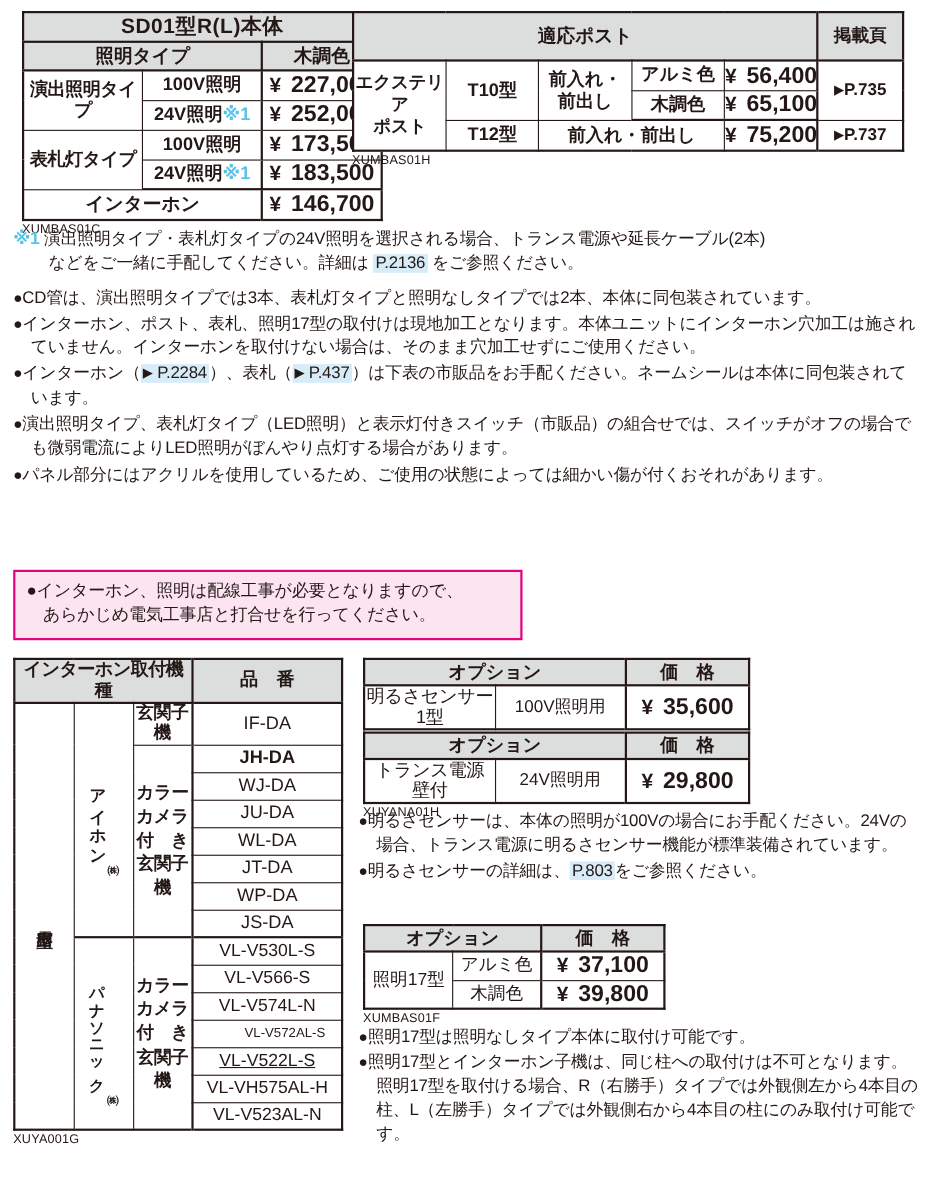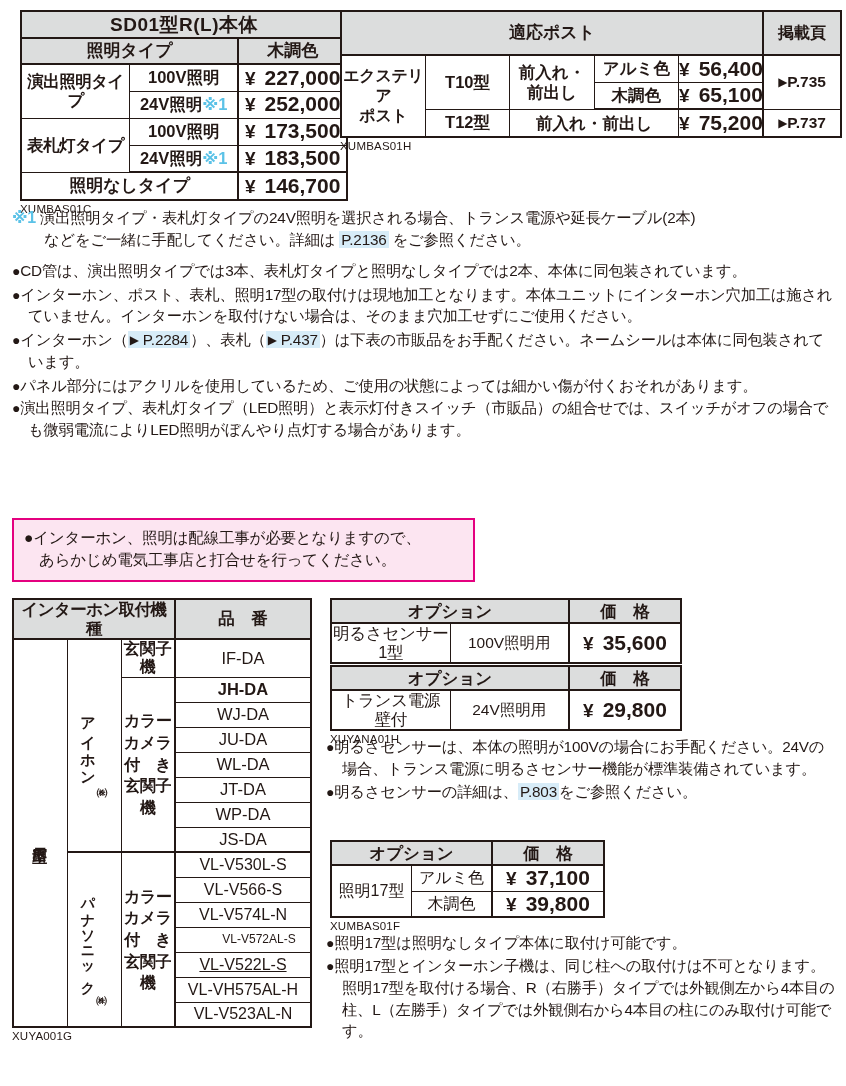--- a/index.html
+++ b/index.html
@@ -141,31 +141,31 @@
     <tr>
       <td class="thick-r thick-b" style="height:27px; font-size:16.5px;">
         <span>24V照明</span><span class="aster">※1</span>
       </td>
       <td class="price pricecell thick-b">
         <span class="yen">¥</span><span>183,500</span>
       </td>
     </tr>
 
     <tr>
-      <td class="thick-r" colspan="2" style="height:28px; font-size:17px;">照明なしタイプ</td>
+      <td class="thick-r" colspan="2" style="height:28px; font-size:17px;">インターホン</td>
       <td class="price pricecell">
         <span class="yen">¥</span><span>146,700</span>
       </td>
     </tr>
   </tbody>
     </table>
   <div class="code" style="margin-top:2px;">XUMBAS01C</div>
 </div>
 
-<div class="abs" style="left:340px; top:10px;">
+<div class="abs" style="left:320px; top:10px;">
   <table class="cat" style="width:502px;">
     <tbody>
         <tr>
       <td class="hdr thick-b thick-r" colspan="5" style="height:26px; font-size:17px;">適応ポスト</td>
       <td class="hdr thick-b" style="width:78px; height:44px; font-size:16px;">掲載頁</td>
     </tr>
 
     <tr>
       <td rowspan="3" style="width:118px; font-size:16px; line-height:1.25; letter-spacing:-0.3px; white-space:pre-line;">エクステリア
 ポスト</td>
@@ -216,26 +216,26 @@
   </div>
 
   <div class="hang" style="margin-bottom:2px;">
     <span class="bullet">●</span><span>インターホン、ポスト、表札、照明17型の取付けは現地加工となります。本体ユニットにインターホン穴加工は施されていません。インターホンを取付けない場合は、そのまま穴加工せずにご使用ください。</span>
   </div>
 
   <div class="hang" style="margin-bottom:2px;">
     <span class="bullet">●</span><span>インターホン（</span><span class="pg"><span class="tri">▶</span> <span>P.2284</span></span><span>）、表札（</span><span class="pg"><span class="tri">▶</span> <span>P.437</span></span><span>）は下表の市販品をお手配ください。ネームシールは本体に同包装されています。</span>
   </div>
 
+  <div class="hang" style="margin-bottom:2px;">
+    <span class="bullet">●</span><span>演出照明タイプ、表札灯タイプ（LED照明）と表示灯付きスイッチ（市販品）の組合せでは、スイッチがオフの場合でも微弱電流によりLED照明がぼんやり点灯する場合があります。</span>
+  </div>
+
   <div class="hang">
     <span class="bullet">●</span><span>パネル部分にはアクリルを使用しているため、ご使用の状態によっては細かい傷が付くおそれがあります。</span>
-  </div>
-
-  <div class="hang" style="margin-bottom:2px;">
-    <span class="bullet">●</span><span>演出照明タイプ、表札灯タイプ（LED照明）と表示灯付きスイッチ（市販品）の組合せでは、スイッチがオフの場合でも微弱電流によりLED照明がぼんやり点灯する場合があります。</span>
   </div>
 </div>
 
 <div class="abs warn" style="left:12px; top:518px; width:463px;">
   <div>●インターホン、照明は配線工事が必要となりますので、</div>
   <div style="padding-left:15px;">あらかじめ電気工事店と打合せを行ってください。</div>
 </div>
 
 <div class="abs" style="left:12px; top:598px;">
   <table class="cat" style="width:300px;">

